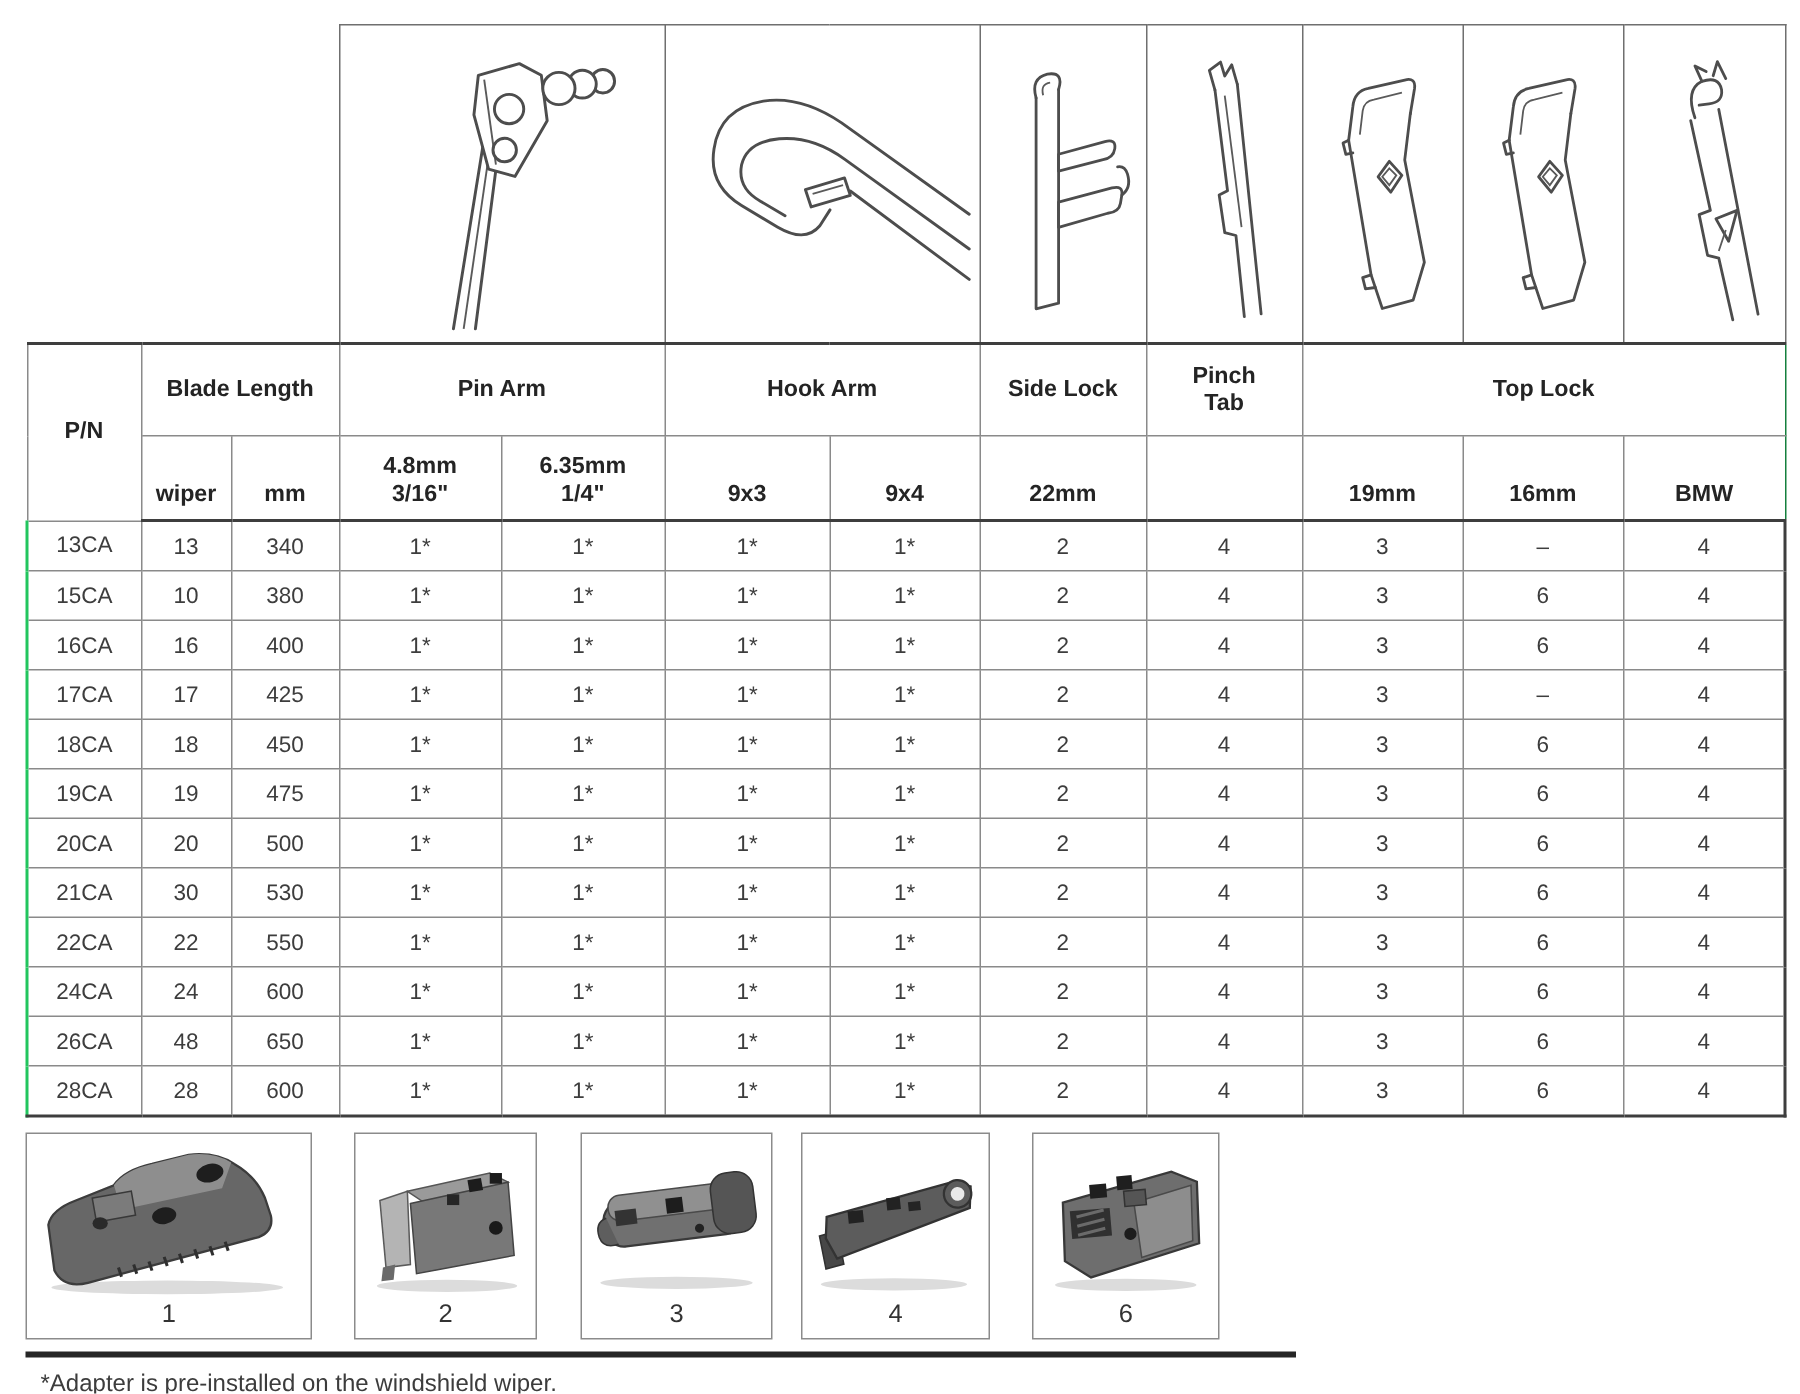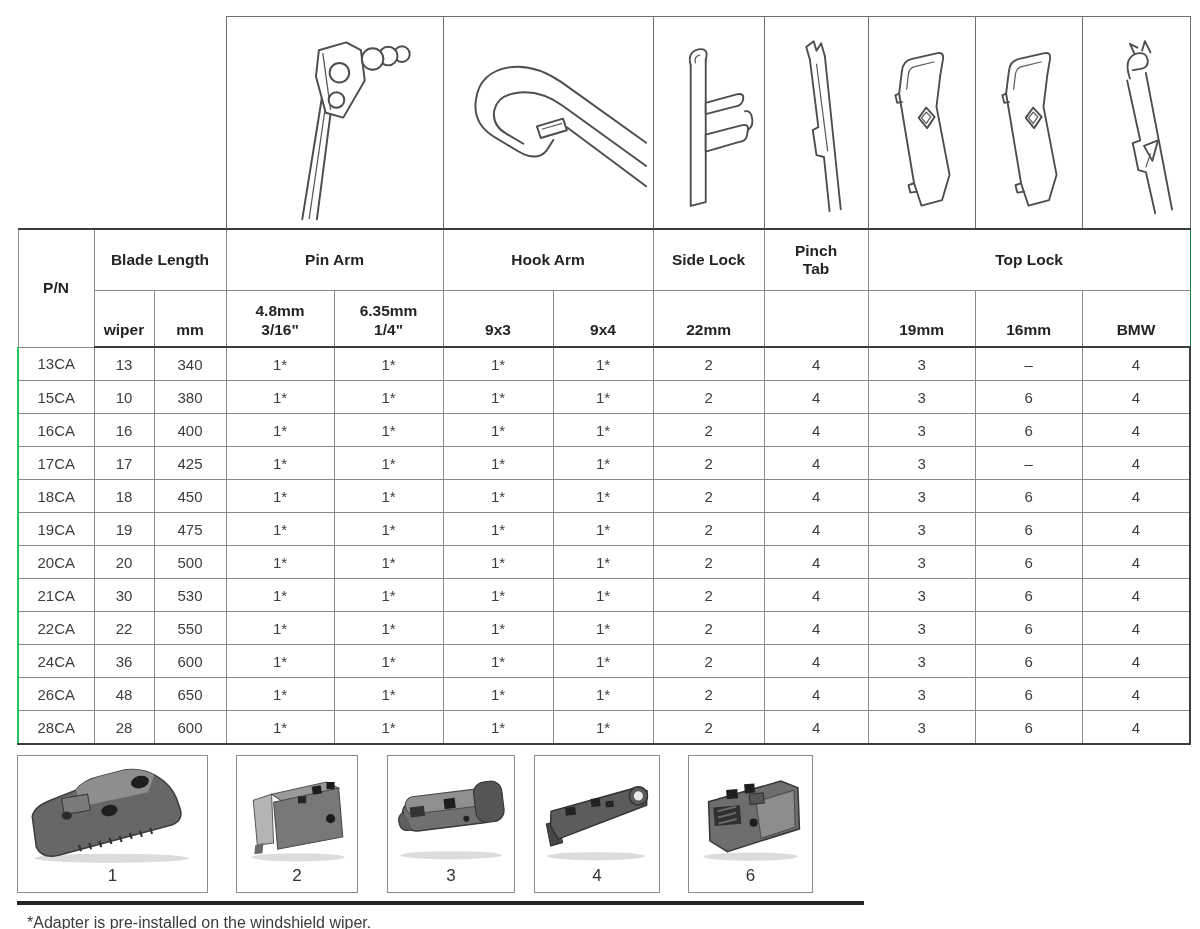--- a/index.html
+++ b/index.html
@@ -303,21 +303,21 @@
           <td>1*</td>
           <td>1*</td>
           <td>2</td>
           <td>4</td>
           <td>3</td>
           <td>6</td>
           <td>4</td>
         </tr>
         <tr>
           <td>24CA</td>
-          <td>36</td>
+          <td>24</td>
           <td>600</td>
           <td>1*</td>
           <td>1*</td>
           <td>1*</td>
           <td>1*</td>
           <td>2</td>
           <td>4</td>
           <td>3</td>
           <td>6</td>
           <td>4</td>

